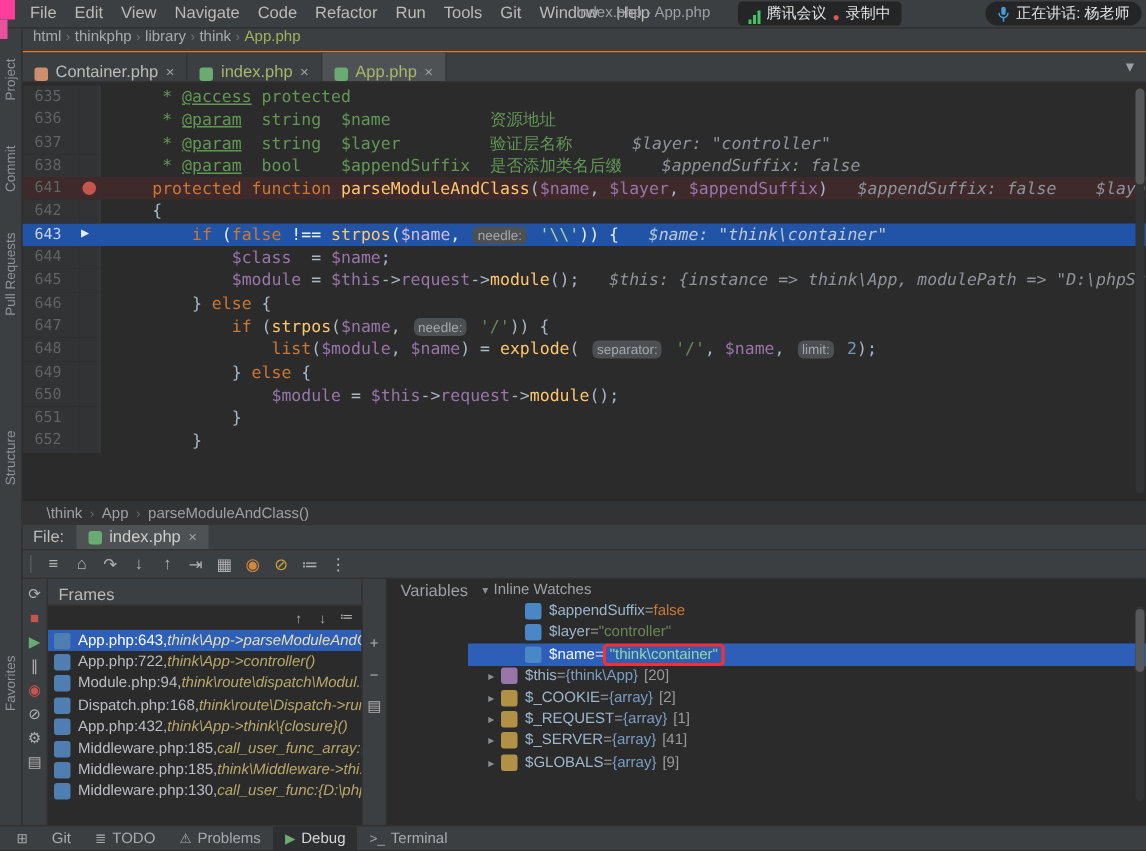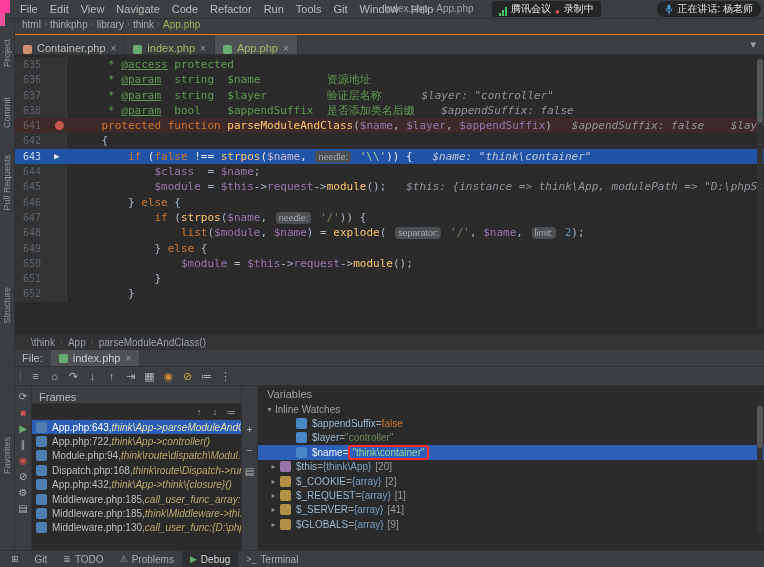--- a/index.html
+++ b/index.html
@@ -100,21 +100,21 @@
   .flist{flex:1;overflow:hidden}
   .frow{height:14.4px;display:flex;align-items:center;padding-left:4px;font-size:10px;white-space:nowrap;overflow:hidden}
   .fico{width:11px;height:11px;border-radius:2px;background:#4e7fb0;margin-right:5px;flex:none}
   .floc{color:#bcbec4}
   .ffn{color:#b8a86a;font-style:italic}
   .frow.sel{background:#2d5fb8}
   .frow.sel .floc{color:#ffffff}
   .frow.sel .ffn{color:#e8dfae}
   .wstrip{width:16px;flex:none;background:#3c3f41;border-right:1px solid #323232;display:flex;flex-direction:column;align-items:center;padding-top:38px;gap:10px}
   .wstrip .ic{width:14px;font-size:10px}
-  .vars{flex:1;display:flex;flex-direction:column;position:relative;min-width:0}
+  .vars{flex:1;display:flex;flex-direction:row;position:relative;min-width:0}
   .vars-head{height:16px;display:flex;align-items:center;padding-left:9px;font-size:11px;color:#9da0a4}
   .vlist{flex:1;overflow:hidden}
   .vrow{height:14.4px;display:flex;align-items:center;font-size:10px;white-space:nowrap;overflow:hidden}
   .vchev{width:11px;flex:none;text-align:center;color:#8a8f94;font-size:8px}
   .vgroup{color:#9da0a4}
   .vico{width:11px;height:11px;border-radius:2px;margin:0 5px 0 1px;flex:none}
   .vname{color:#9bb7cc}
   .veq{color:#9da0a4}
   .val-kw{color:#cc7832}
   .val-str{color:#6a8759}

